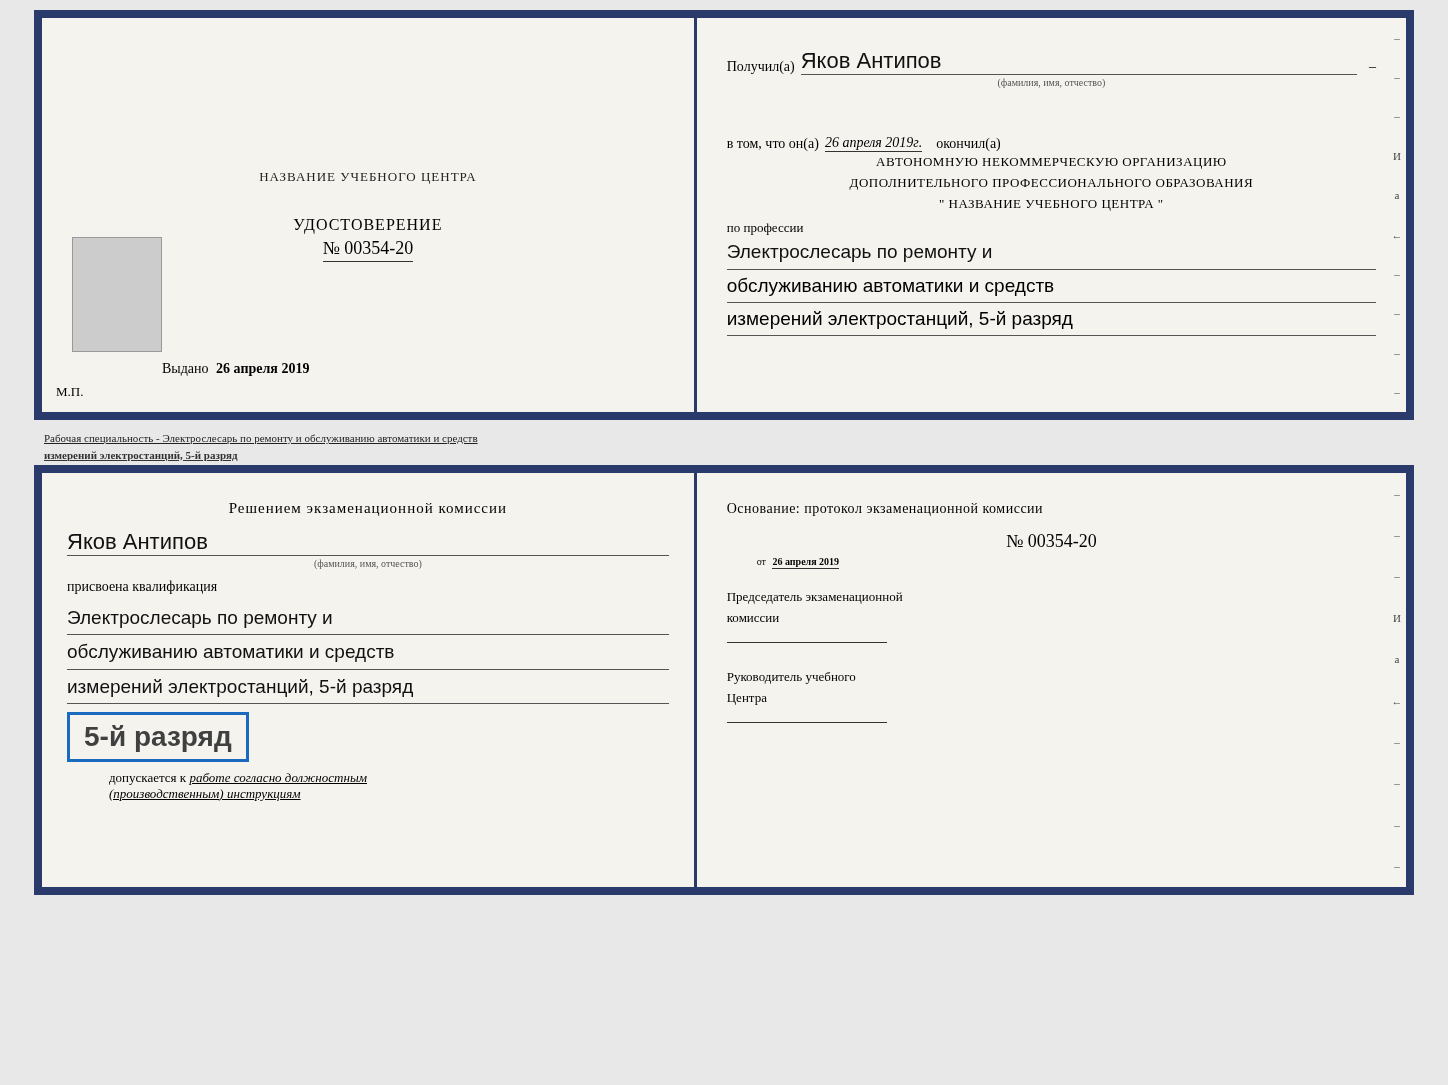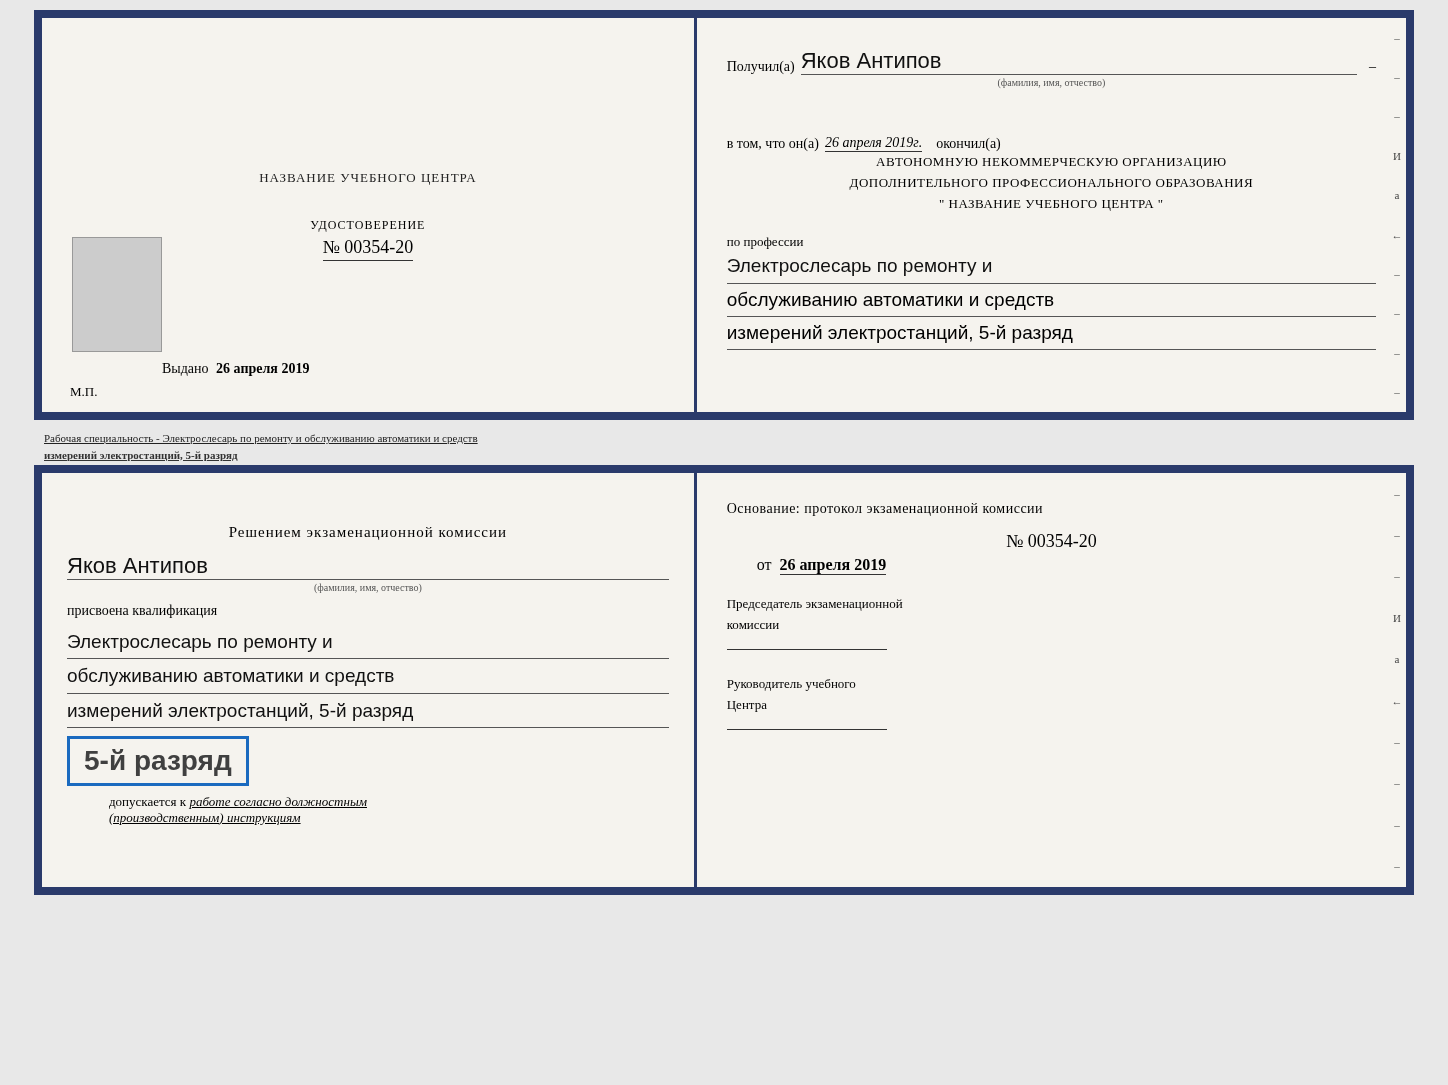--- a/index.html
+++ b/index.html
@@ -53,21 +53,21 @@
       text-transform: uppercase;
       line-height: 1.4;
     }
 
     .udost-block {
       text-align: center;
       margin-top: 30px;
     }
 
     .udost-label {
-      font-size: 12px;
+      font-size: 16px;
       text-transform: uppercase;
       letter-spacing: 1px;
       font-family: Liberation Serif, serif;
     }
 
     .udost-number {
       font-size: 18px;
       border-bottom: 1px solid #333;
       display: inline-block;
       padding-bottom: 2px;
@@ -88,21 +88,21 @@
       font-size: 14px;
       position: absolute;
       bottom: 35px;
       left: 120px;
     }
 
     .mp-line {
       font-size: 13px;
       position: absolute;
       bottom: 12px;
-      left: 28px;
+      left: 14px;
     }
 
     
     .recipient-line {
       font-size: 14px;
       display: flex;
       align-items: flex-end;
       gap: 6px;
       margin-top: 10px;
     }
@@ -138,21 +138,21 @@
     .org-block {
       font-size: 13px;
       text-transform: uppercase;
       text-align: center;
       line-height: 1.6;
       letter-spacing: 0.5px;
     }
 
     .profession-label {
       font-size: 13px;
-      margin-top: 20px;
+      margin-top: 6px;
     }
 
     .profession-handwritten {
       font-family: 'Comic Sans MS', cursive, sans-serif;
       font-size: 19px;
       line-height: 1.7;
       color: #111;
       border-bottom: 1px solid #555;
     }
 
@@ -216,21 +216,20 @@
       padding: 25px 30px;
       font-size: 14px;
     }
 
     .komissia-title {
       font-size: 15px;
       text-align: center;
       font-weight: normal;
       letter-spacing: 1px;
       line-height: 1.4;
-      margin-top: 24px;
     }
 
     .bottom-name {
       font-family: 'Comic Sans MS', cursive, sans-serif;
       font-size: 22px;
       color: #111;
       border-bottom: 1px solid #555;
       display: block;
       margin-top: 8px;
     }
@@ -285,21 +284,21 @@
       line-height: 1.5;
     }
 
     .protocol-number {
       font-size: 18px;
       text-align: center;
       margin: 12px 0 4px 0;
     }
 
     .ot-date {
-      font-size: 16px;
+      font-size: 10px;
       margin-bottom: 20px;
       padding-left: 30px;
     }
 
     .podpis-block {
       font-size: 13px;
       margin-top: 4px;
       line-height: 1.6;
     }
 

